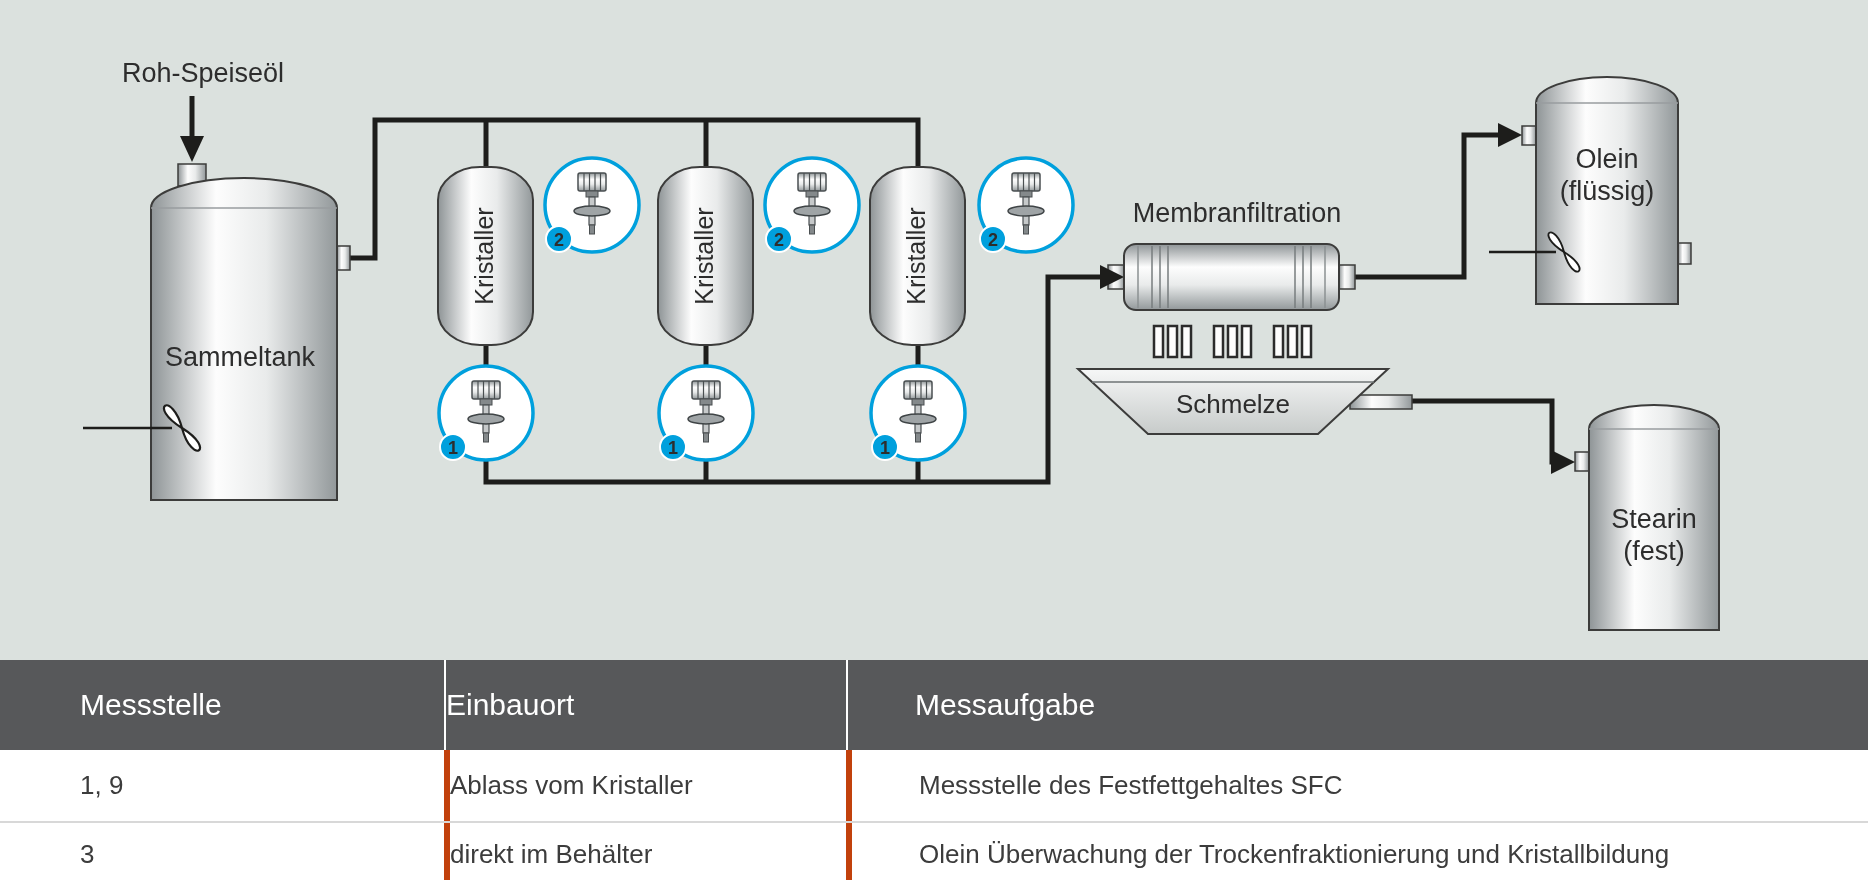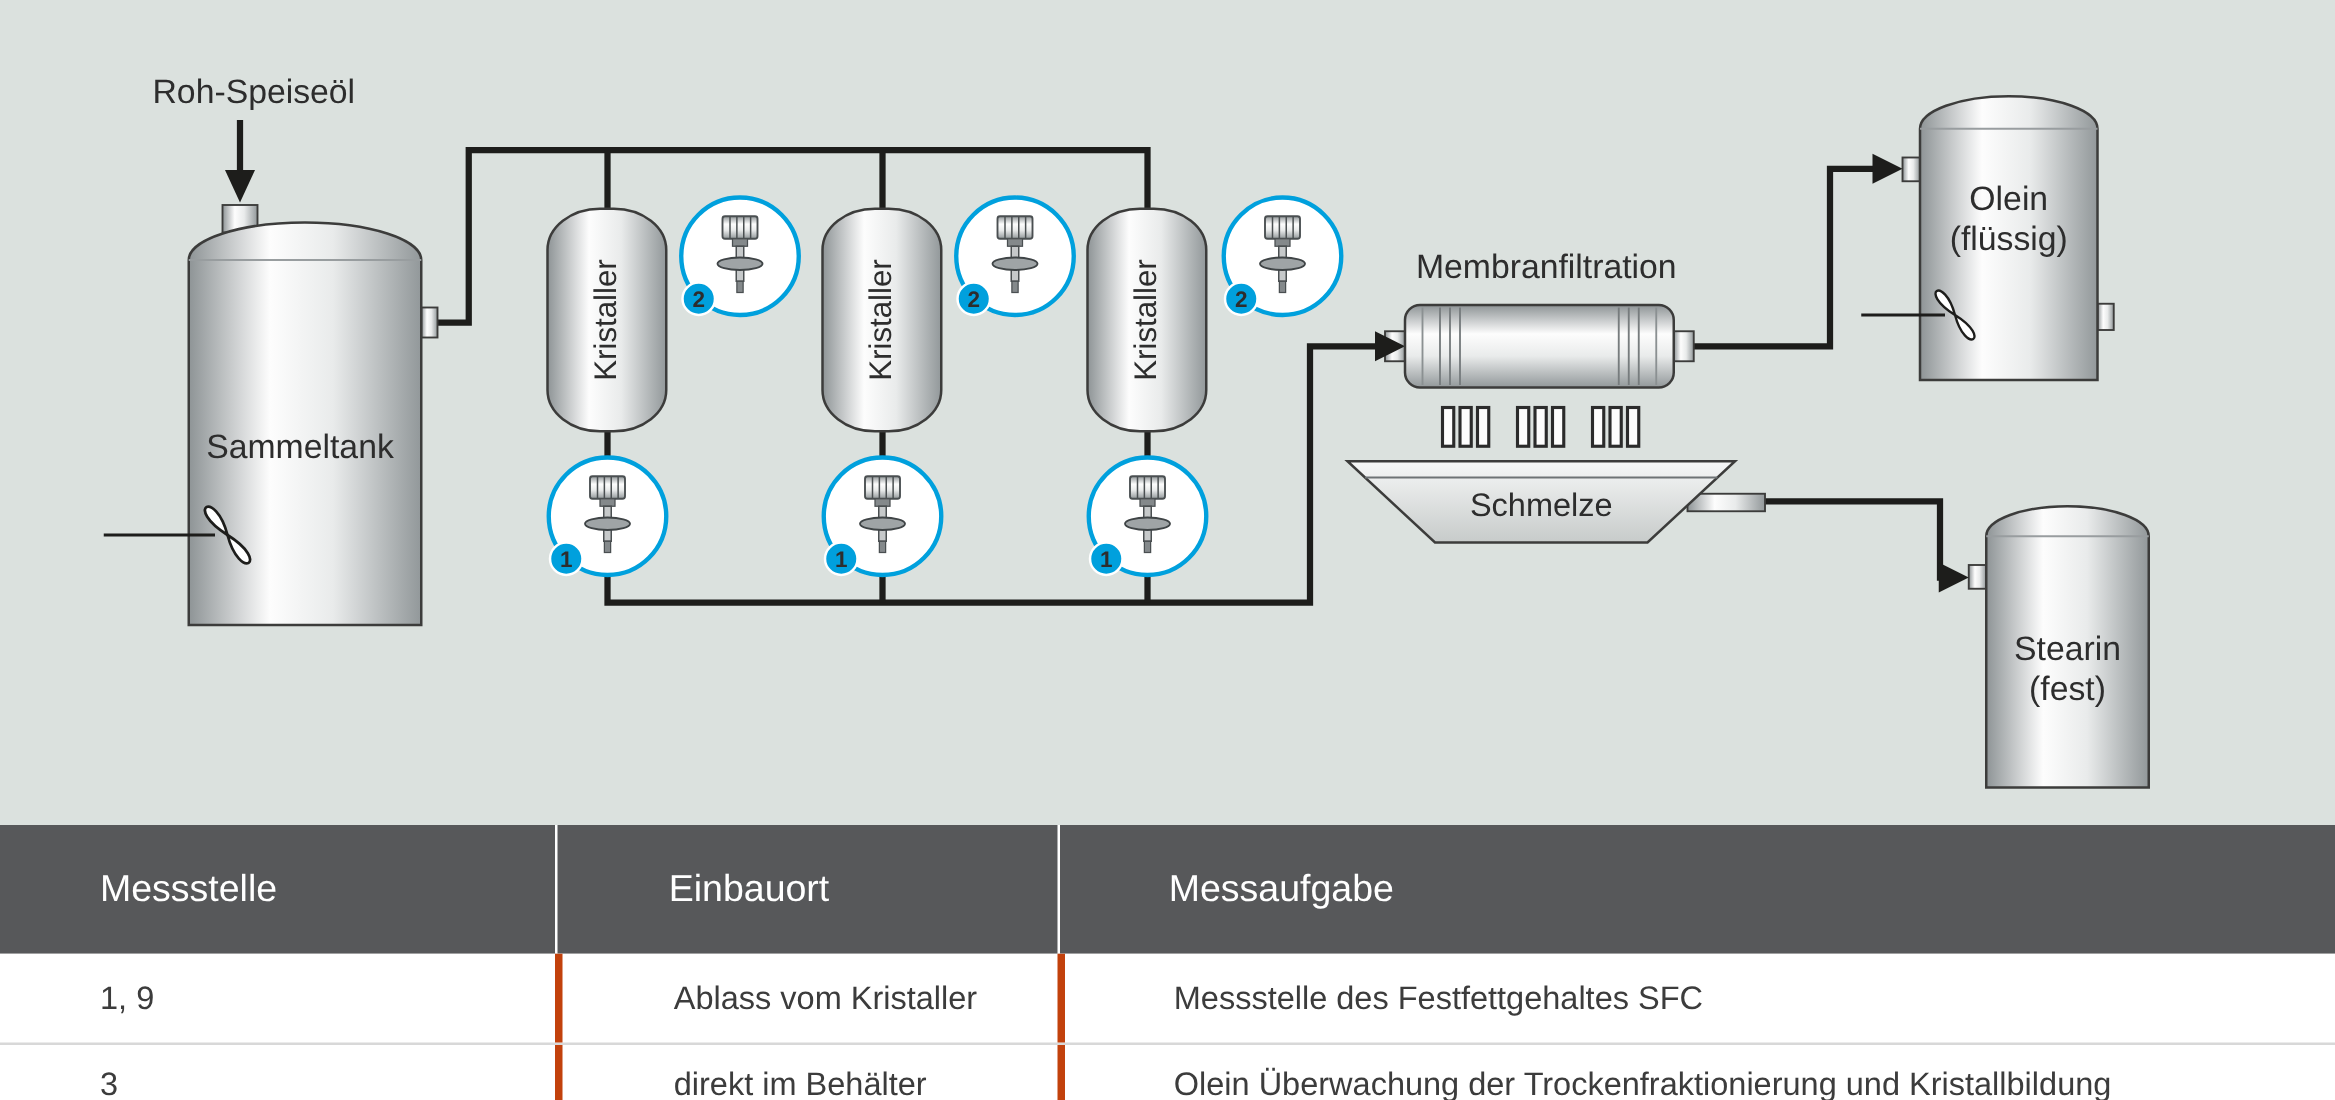--- a/index.html
+++ b/index.html
@@ -15,36 +15,36 @@
   .diagram-wrap { position: absolute; left: 0; top: 0; width: 1868px; height: 832px; }
   svg { display: block; font-family: "Liberation Sans", sans-serif; }
   svg text { fill: #2d2d2d; }
 
   .data-table { position: absolute; left: 0; top: 660px; width: 1868px; }
   .thead {
     display: grid;
     grid-template-columns: 444px 402px auto;
     background: #57585a;
     color: #ffffff;
-    height: 103px;
+    height: 90px;
     font-size: 30px;
   }
   .trow {
     display: grid;
     grid-template-columns: 444px 402px auto;
     background: #ffffff;
     color: #3c3c3c;
     font-size: 26px;
   }
   .trow.r1 { height: 73px; border-bottom: 2px solid #d8d8d8; }
   .trow.r2 { height: 62px; }
   .cell { display: flex; align-items: center; height: 100%; }
   .cell.c1 { padding-left: 80px; }
-  .cell.c2 { padding-left: 89px; }
-  .cell.c3 { padding-left: 87px; }
+  .cell.c2 { }
+  .cell.c3 { padding-left: 67px; }
   .thead .cell.c2, .thead .cell.c3 { border-left: 2px solid #ffffff; }
   .trow .cell.c2, .trow .cell.c3 { border-left: 6px solid #c2410c; }
 </style>
 </head>
 <body>
 
 <div class="screen">
 
   <div class="diagram-wrap">
     <svg width="1868" height="660" viewBox="0 0 1868 660">

